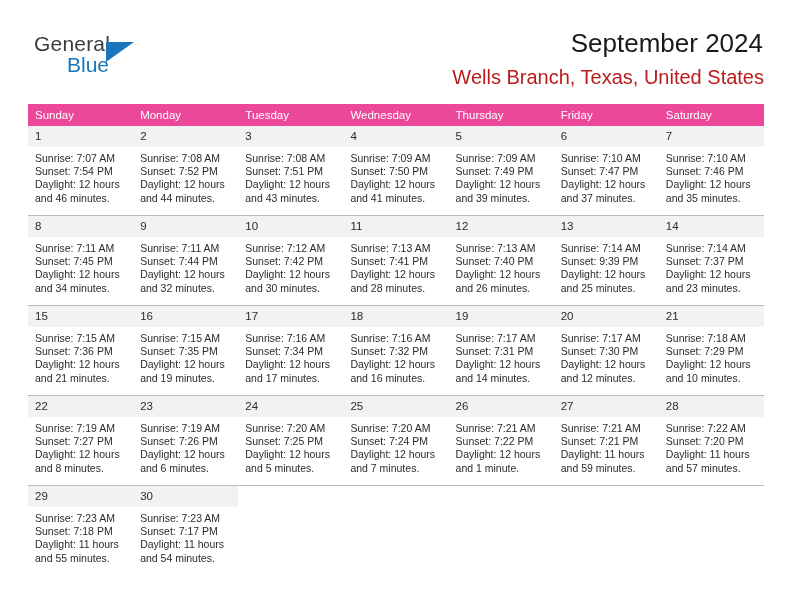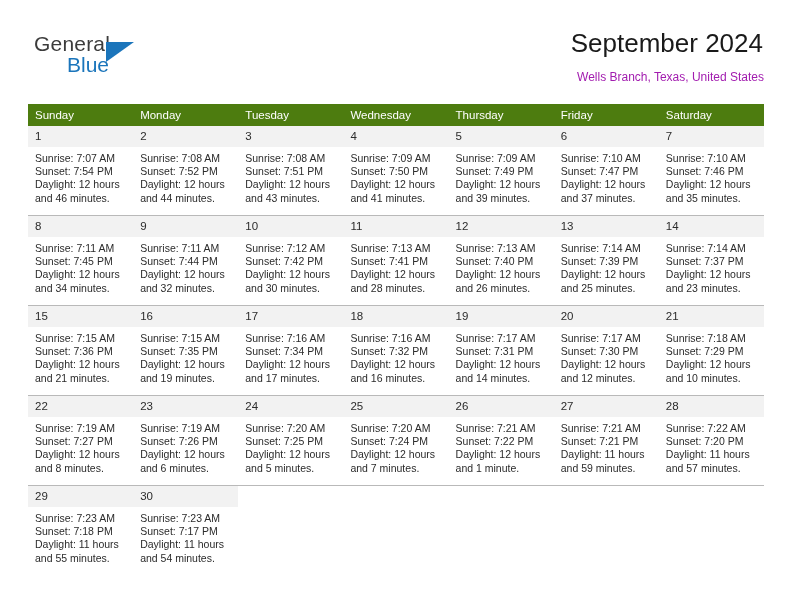--- a/index.html
+++ b/index.html
@@ -72,39 +72,39 @@
   }
   .cal-title {
     font-size: 26px;
     color: #1a1a1a;
     line-height: 32px;
     font-weight: normal;
     margin: 1px;
     white-space: nowrap;
   }
   .cal-subtitle {
-    font-size: 12px;
-    color: #a21caf;
+    font-size: 20px;
+    color: #b91c1c;
     line-height: 20px;
     margin: 8px 0 9px 0;
     font-weight: normal;
     white-space: nowrap;
   }
 
   
   .calendar {
     position: absolute;
     left: 28px;
     top: 104px;
     width: 736px;
     border-collapse: collapse;
     table-layout: fixed;
   }
   .calendar th {
-    background: #4d7c0f;
+    background: #ec4899;
     color: #ffffff;
     font-size: 11.5px;
     font-weight: normal;
     text-align: left;
     padding: 5px 0 5px 7px;
     height: 11px;
     border: none;
   }
   .calendar td {
     vertical-align: top;
@@ -313,21 +313,21 @@
                 <div>Daylight: 12 hours</div>
                 <div>and 26 minutes.</div>
               </div>
             </div>
           </td>
         <td>
             <div class="cell-inner">
               <div class="daynum">13</div>
               <div class="details">
                 <div>Sunrise: 7:14 AM</div>
-                <div>Sunset: 7:39 PM</div>
+                <div>Sunset: 9:39 PM</div>
                 <div>Daylight: 12 hours</div>
                 <div>and 25 minutes.</div>
               </div>
             </div>
           </td>
         <td>
             <div class="cell-inner">
               <div class="daynum">14</div>
               <div class="details">
                 <div>Sunrise: 7:14 AM</div>

